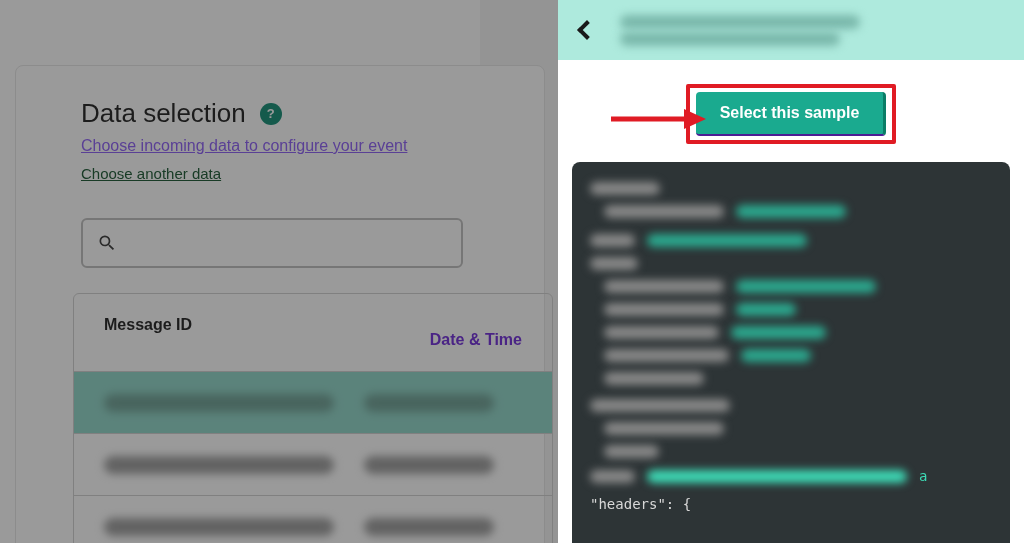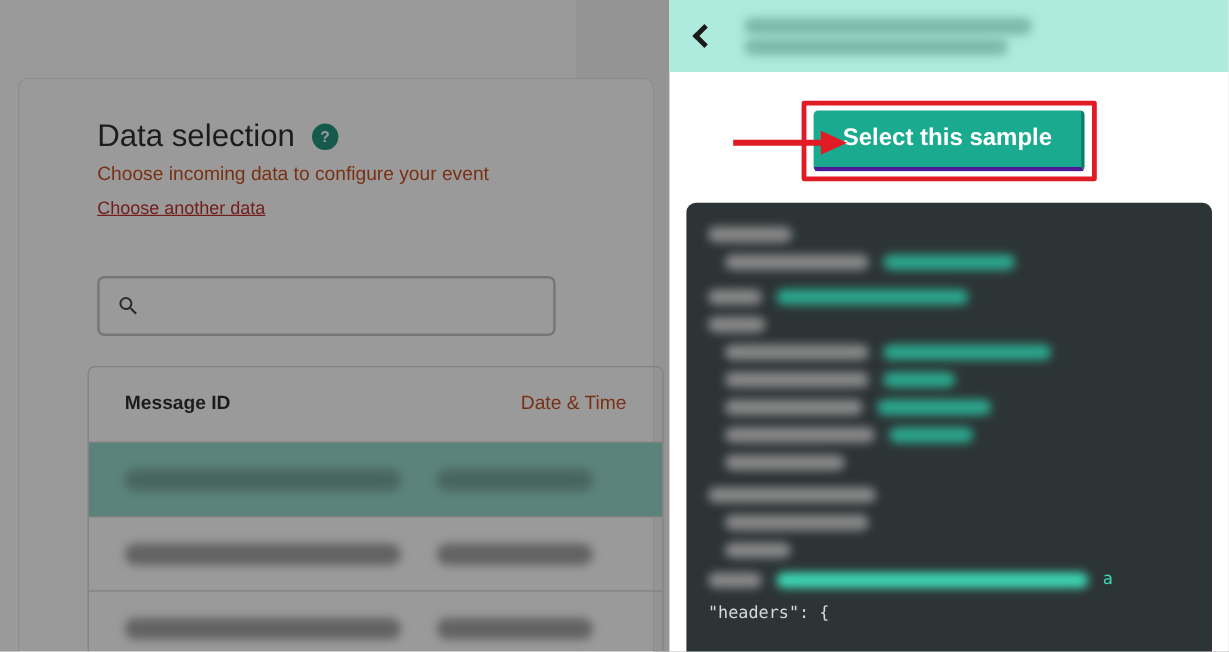--- a/index.html
+++ b/index.html
@@ -61,29 +61,30 @@
       background: #0d8a72;
       color: #fff;
       display: flex;
       align-items: center;
       justify-content: center;
       font-size: 13px;
       font-weight: bold;
     }
     .subtitle {
       font-size: 16px;
-      color: #c2410c;
+      color: #8b5cf6;
       margin-bottom: 10px;
+      text-decoration: underline;
     }
     .choose-link {
       font-size: 15px;
-      color: #b91c1c;
+      color: #14532d;
       text-decoration: underline;
       display: inline-block;
-      margin-bottom: 48px;
+      margin-bottom: 36px;
     }
     
     .search-box {
       border: 2px solid #bdbdbd;
       border-radius: 6px;
       height: 50px;
       display: flex;
       align-items: center;
       padding: 0 14px;
       margin-bottom: 25px;
@@ -122,22 +123,23 @@
       border-bottom: 1px solid #d0d0d0;
     }
     .col-id {
       flex: 1;
       font-size: 16px;
       font-weight: 700;
       color: #1a1a1a;
     }
     .col-date {
       font-size: 16px;
-      font-weight: 400;
-      color: #c2410c;
+      font-weight: 700;
+      color: #6d28d9;
+      margin-top: 15px;
     }
     .table-row {
       display: flex;
       align-items: center;
       padding: 18px 30px;
       border-bottom: 1px solid #d0d0d0;
       min-height: 62px;
     }
     .table-row.selected {
       background: #8dd5c7;
@@ -211,24 +213,24 @@
     }
     .select-btn-wrap {
       border: 4px solid #e01b24;
       padding: 4px 6px;
       border-radius: 2px;
     }
     .select-btn {
       background: #1aaa8f;
       color: #fff;
       border: none;
-      border-bottom: 4px solid #4c1d95;
+      border-bottom: 2px solid #4c1d95;
       border-right: 3px solid #0a7d66;
       padding: 12px 24px;
-      font-size: 20px;
+      font-size: 16px;
       font-weight: 600;
       border-radius: 4px;
       cursor: pointer;
     }
     
     .arrow-annotation {
       position: absolute;
       left: 48px;
       top: 44px;
       width: 100px;

